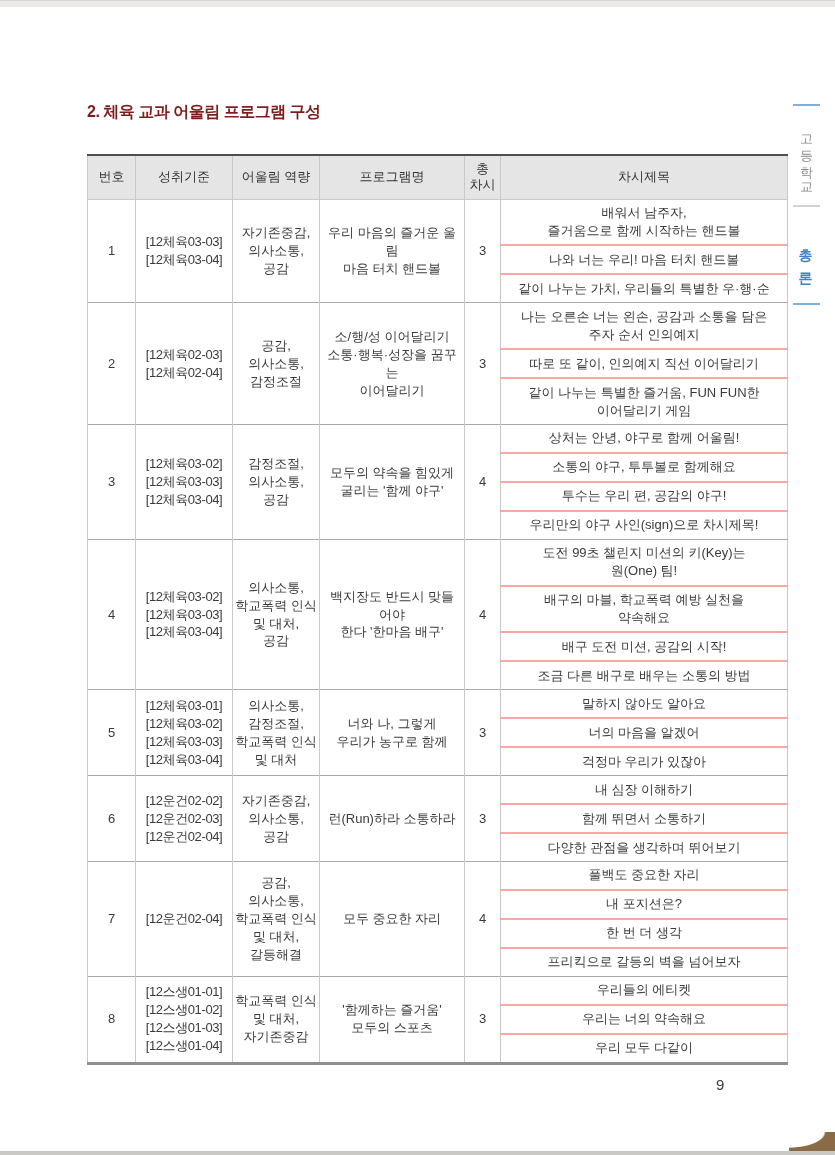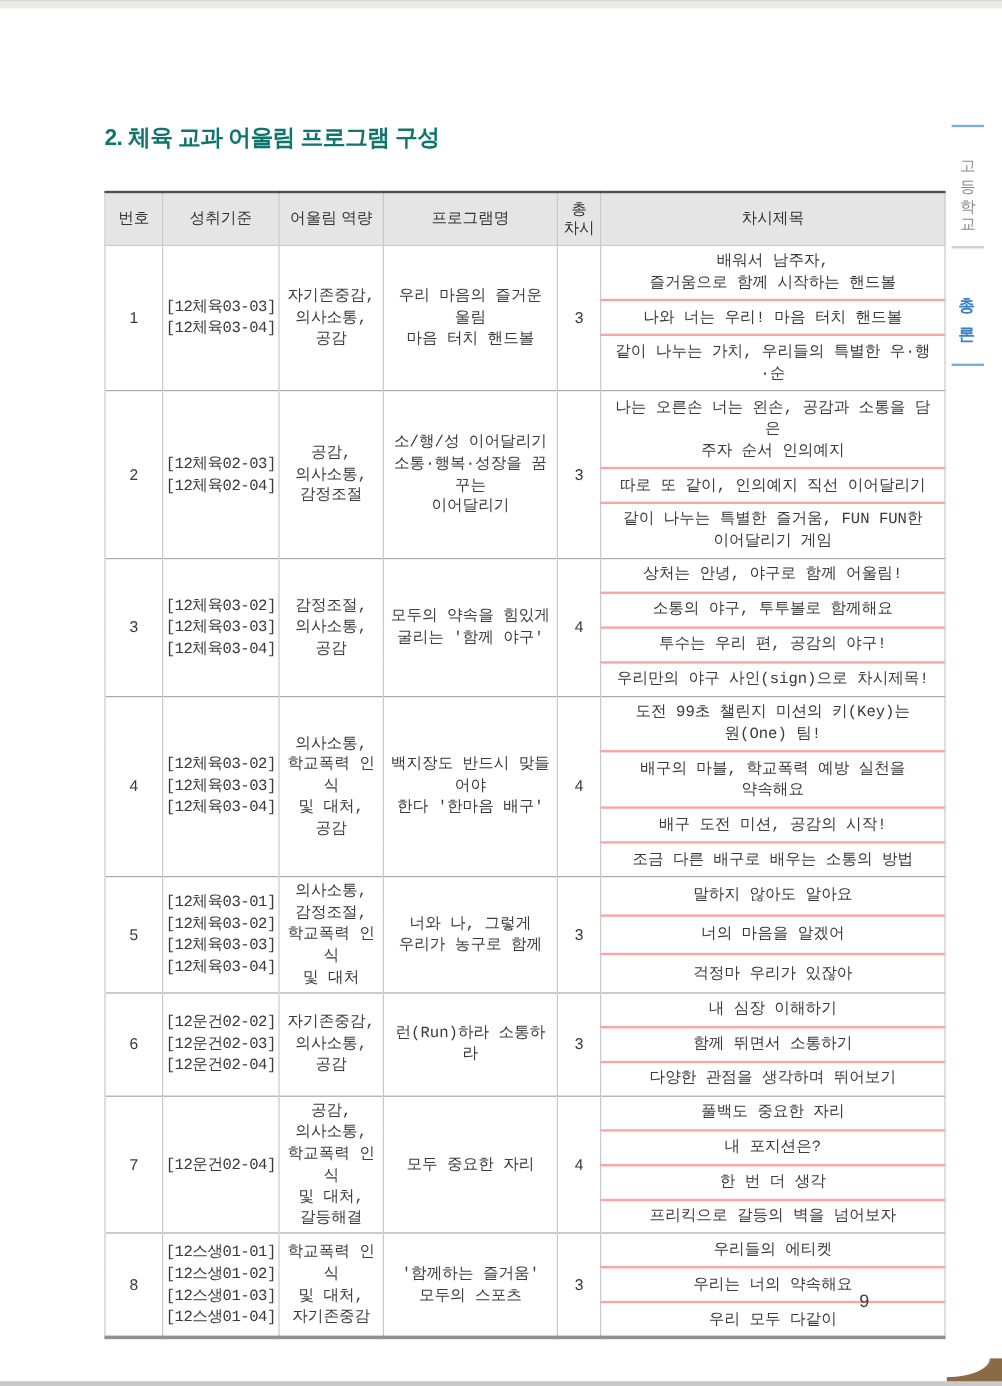--- a/index.html
+++ b/index.html
@@ -12,36 +12,36 @@
   
   .edge-top{position:absolute;top:0;left:0;width:835px;height:6px;background:#eceae8;border-top:1px solid #d8d6d3;}
   .edge-bottom{position:absolute;bottom:0;left:0;width:835px;height:4px;background:#cbc9c6;}
   .page-curl{
     position:absolute;right:0;bottom:3px;width:46px;height:20px;
     background:radial-gradient(ellipse 46px 20px at 0 0,rgba(0,0,0,0) 0 76%,#8a6b46 80%);
   }
   
   .content{position:absolute;left:87px;top:102px;width:700px;}
   h2.title{
-    margin:0 0 0 0;font-size:19px;font-weight:bold;color:#0f766e;letter-spacing:-0.5px;
+    margin:0 0 0 0;font-size:16px;font-weight:bold;color:#7f1d1d;letter-spacing:-0.5px;
   }
   table.program{
     border-collapse:collapse;table-layout:fixed;width:700px;margin-top:31px;
     font-size:13px;color:#3a3a3a;
   }
   table.program{border-top:2px solid #4f4f4f;border-bottom:3px solid #8f8f8f;
     border-left:1px solid #c9c9c9;border-right:1px solid #c9c9c9;}
   thead tr{background:#e5e5e5;}
   th{
     font-weight:normal;padding:5px 2px;border:1px solid #c9c9c9;border-top:none;
     line-height:1.25;color:#333;
   }
   tbody{border-top:1.5px solid #a9a9a9;}
   td{border-left:1px solid #c9c9c9;vertical-align:middle;text-align:center;line-height:1.38;}
-  td.pre{white-space:pre-line;font-family:Liberation Mono, monospace;}
+  td.pre{white-space:pre-line;}
   .c-no{padding:3px 2px;}
   .c-std{padding:3px 2px;letter-spacing:-0.4px;}
   .c-comp{padding:3px 2px;border-radius:18px;}
   .c-prog{padding:3px 4px;}
   .c-tot{padding:3px 2px;}
   .c-sess{padding:4.5px 8px;}
   tr + tr td.c-sess{border-top:2px solid #fca5a5;margin-left:10px;}
   
   .side-tab{
     position:absolute;right:13px;top:104px;width:32px;

